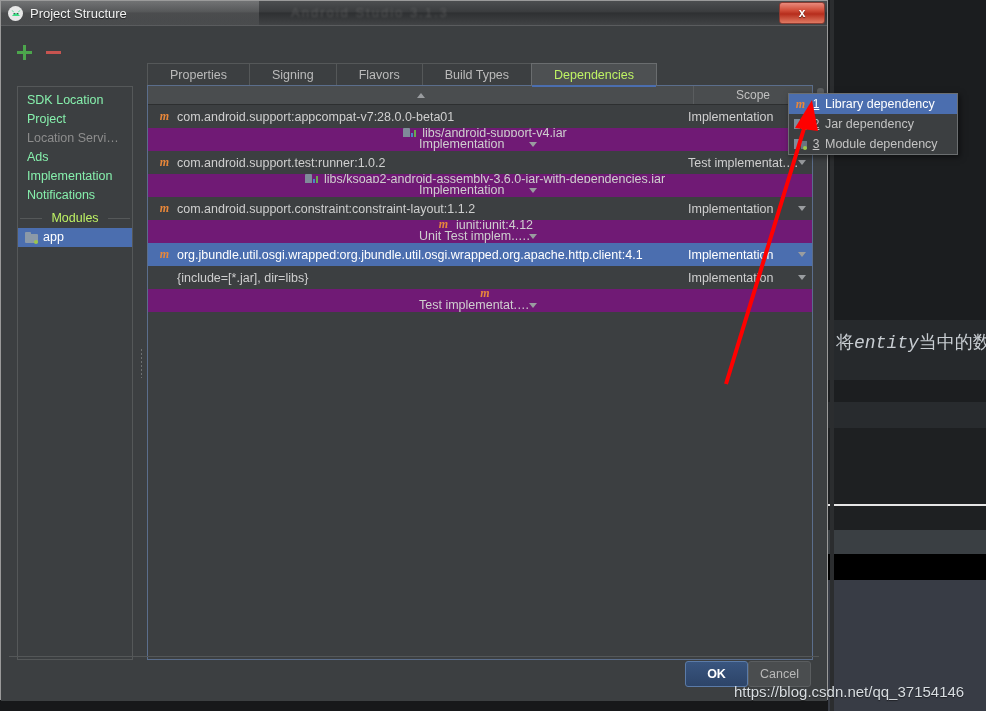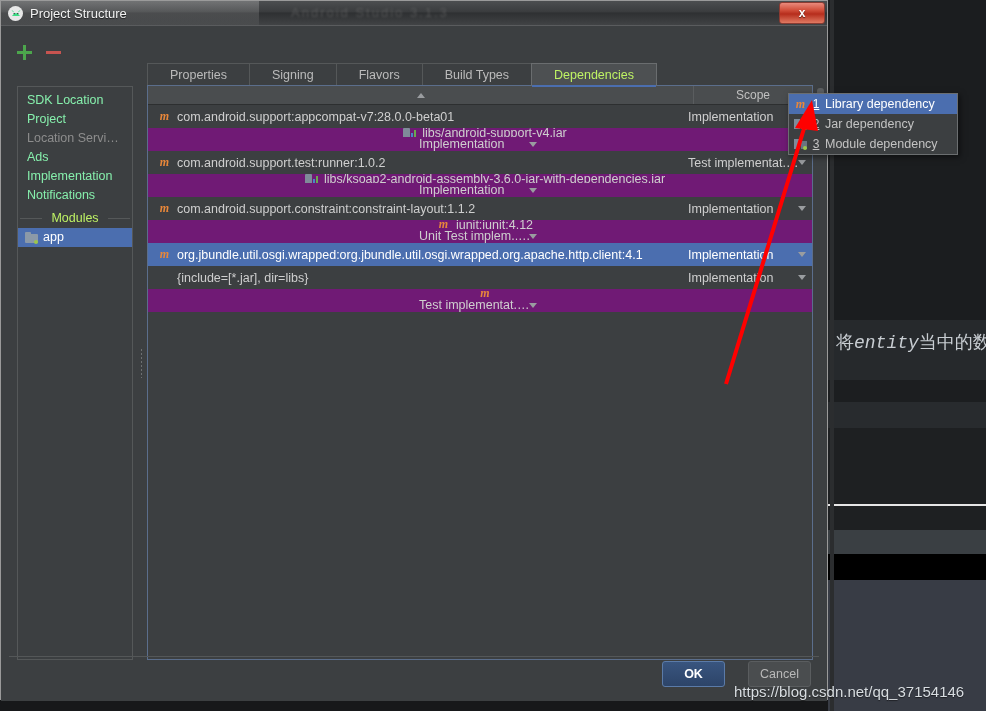--- a/index.html
+++ b/index.html
@@ -277,21 +277,21 @@
   }
   #vscroll-thumb {
     position: absolute; left: 2px; top: 0px; width: 7px; height: 54px;
     background: #5c5f61; border-radius: 3px;
   }
 
   
   #btnbar {
     position: absolute; left: 16px; right: 16px; bottom: 12px;
     height: 30px; display: flex; align-items: center; justify-content: flex-end;
-    gap: 23px;
+    gap: 0;
   }
   .dlg-btn {
     min-width: 63px; height: 26px;
     font-size: 12.5px;
     border-radius: 3px;
     display: flex; align-items: center; justify-content: center;
     cursor: pointer;
     box-sizing: border-box;
   }
   .dlg-btn.primary {

